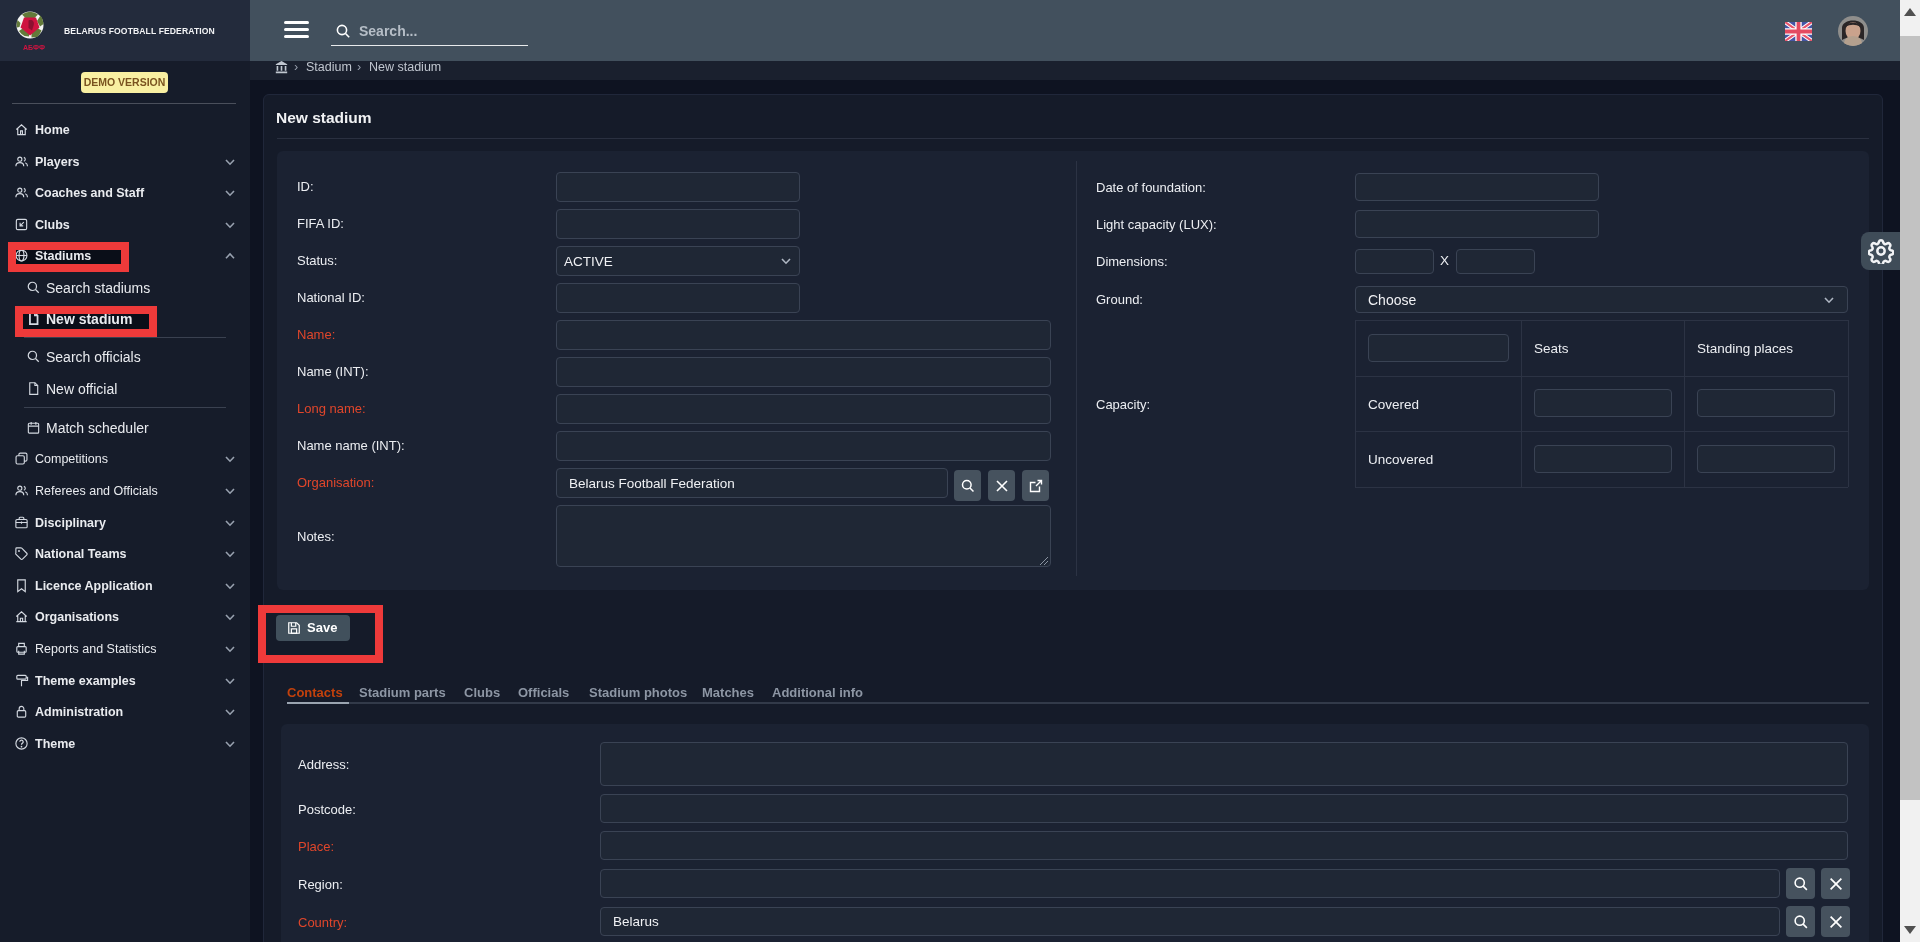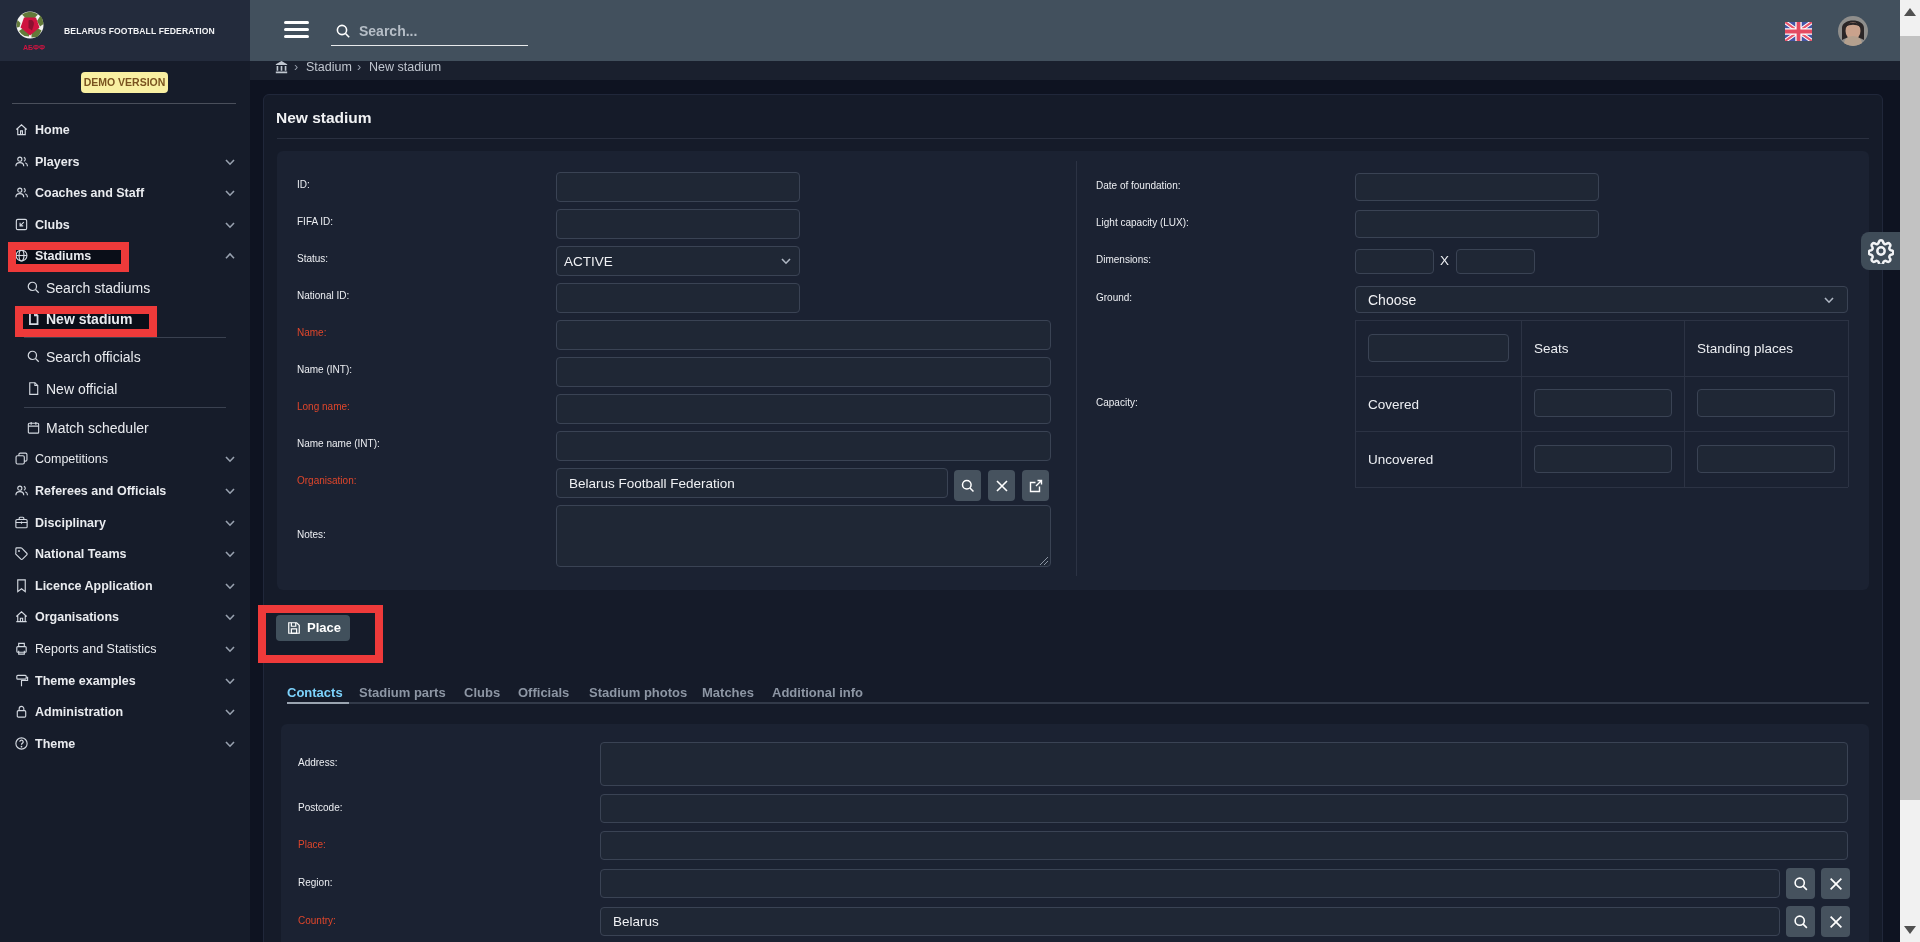--- a/index.html
+++ b/index.html
@@ -27,36 +27,36 @@
 #crumbbar { position:absolute; left:250px; top:61px; width:1650px; height:19px; background:#1a202e; }
 #crumb { position:absolute; left:275px; top:58px; height:19px; color:#c0c6cf; font-size:12.5px; line-height:19px; }
 
 #sbar { position:absolute; left:1900px; top:0; width:20px; height:942px; background:#f1f1f1; z-index:50; }
 #sbar .thumb { position:absolute; left:0; top:36px; width:20px; height:764px; background:#c2c2c2; }
 #card { position:absolute; left:263px; top:94px; width:1620px; height:900px; background:#151b29; border:1px solid #20273a; border-radius:6px; }
 #cardtitle { position:absolute; left:276px; top:109px; font-size:15.5px; font-weight:bold; color:#f1f2f4; }
 #carddiv { position:absolute; left:277px; top:138px; width:1592px; border-top:1px solid #2a3040; }
 #panel1 { position:absolute; left:277px; top:151px; width:1592px; height:439px; background:#1b2232; border-radius:6px; }
 #vdiv { position:absolute; left:1076px; top:161px; height:415px; border-left:1px solid #2c3344; }
-.flabel { position:absolute; font-size:10px; color:#eceef2; white-space:nowrap; }
+.flabel { position:absolute; font-size:13px; color:#eceef2; white-space:nowrap; }
 .flabel.req { color:#e0462b; }
 .inp { position:absolute; background:#1f2735; border:1px solid #3a4354; border-radius:4px; }
 .sel-chev { position:absolute; width:14px; height:14px; }
 .btn-sq { position:absolute; width:27px; height:31px; background:#46525e; border-radius:4px; }
 .btn-sq svg { position:absolute; left:50%; top:50%; transform:translate(-50%,-50%); }
 
 .tline { position:absolute; background:#2c3344; }
 .thead { position:absolute; font-size:13.5px; font-weight:normal; color:#eceef2; }
 .tcell { position:absolute; font-size:13.5px; color:#eceef2; }
 
 #savebtn { position:absolute; left:276px; top:615px; width:74px; height:26px; background:#41505c; border-radius:4px; color:#fff; font-size:13px; font-weight:bold; }
 #savebtn span { position:absolute; left:31px; top:5px; }
 
 .tab { position:absolute; top:685px; font-size:13px; font-weight:bold; color:#8d96a4; white-space:nowrap; }
-.tab.active { color:#7dd3fc;text-align:center; }
+.tab.active { color:#c2410c;text-align:center; }
 #tabline { position:absolute; left:287px; top:702px; width:1582px; height:2px; background:#323a49; }
 #tabline .act { position:absolute; left:0; top:0; width:62px; height:2px; background:#9aa4b0; }
 #panel2 { position:absolute; left:281px; top:724px; width:1588px; height:218px; background:#1b2232; border-radius:6px 6px 0 0; }
 
 #gearbtn { position:absolute; left:1861px; top:232px; width:39px; height:38px; background:#3f4c58; border-radius:8px 0 0 8px; z-index:40; }
 svg.icon { display:block; }
 </style>
 </head>
 <body>
 
@@ -197,21 +197,21 @@
           </svg></span>
       </div>
       <div class="mi" style="top:475px">
         <span class="ico">
           <svg class="icon" width="15" height="15" viewBox="0 0 16 16">
             <circle cx="6.2" cy="5.5" r="2.2" fill="none" stroke="#d4d9e1" stroke-width="1.2"></circle>
             <path d="M2 13 C2 10.5 4 9.2 6.2 9.2 C8.4 9.2 10.4 10.5 10.4 13" fill="none" stroke="#d4d9e1" stroke-width="1.2"></path>
             <path d="M10.5 3.6 a2.2 2.2 0 0 1 0 4.2 M12 9.4 c1.6.6 2.4 1.9 2.4 3.6" fill="none" stroke="#d4d9e1" stroke-width="1.2"></path>
           </svg>
         </span>
-        <span class="lbl" style="font-weight:bold">Referees and Officials</span>
+        <span class="lbl" style="font-weight:normal">Referees and Officials</span>
         <span class="chev"><svg width="14" height="14" viewBox="0 0 14 14">
             <path d="M3 5 L7 9.2 L11 5" fill="none" stroke="#98a1af" stroke-width="1.6"></path>
           </svg></span>
       </div>
       <div class="mi" style="top:507px">
         <span class="ico">
           <svg class="icon" width="15" height="15" viewBox="0 0 16 16">
             <rect x="2" y="4.8" width="12" height="8.8" rx="1.2" fill="none" stroke="#d4d9e1" stroke-width="1.2"></rect>
             <path d="M5.5 4.8 V3.4 a1 1 0 0 1 1-1 h3 a1 1 0 0 1 1 1 V4.8 M2 8 H14 M8 7 V9.4" fill="none" stroke="#d4d9e1" stroke-width="1.2"></path>
           </svg>
@@ -445,21 +445,21 @@
     <div class="inp" style="left:1534px;top:445px;width:138px;height:28px"></div>
     <div class="inp" style="left:1697px;top:445px;width:138px;height:28px"></div>
   </div>
 
 <div id="savebtn">
   <svg class="abs" style="left:11px;top:6px" width="14" height="14" viewBox="0 0 16 16" fill="none" stroke="#fff" stroke-width="1.4">
       <path d="M2 2 H11 L14 5 V14 H2 Z"></path>
       <path d="M5 2 V6 H10 V2"></path>
       <rect x="5" y="9" width="6" height="5"></rect>
     </svg>
-  <span>Place</span>
+  <span>Save</span>
 </div>
 <div class="redbox" style="left:258px;top:605px;width:125px;height:58px;"></div>
 
 <div id="tabs">
     <div class="tab active" style="left:287px">Contacts</div>
     <div class="tab" style="left:359px">Stadium parts</div>
     <div class="tab" style="left:464px">Clubs</div>
     <div class="tab" style="left:518px">Officials</div>
     <div class="tab" style="left:589px">Stadium photos</div>
     <div class="tab" style="left:702px">Matches</div>

